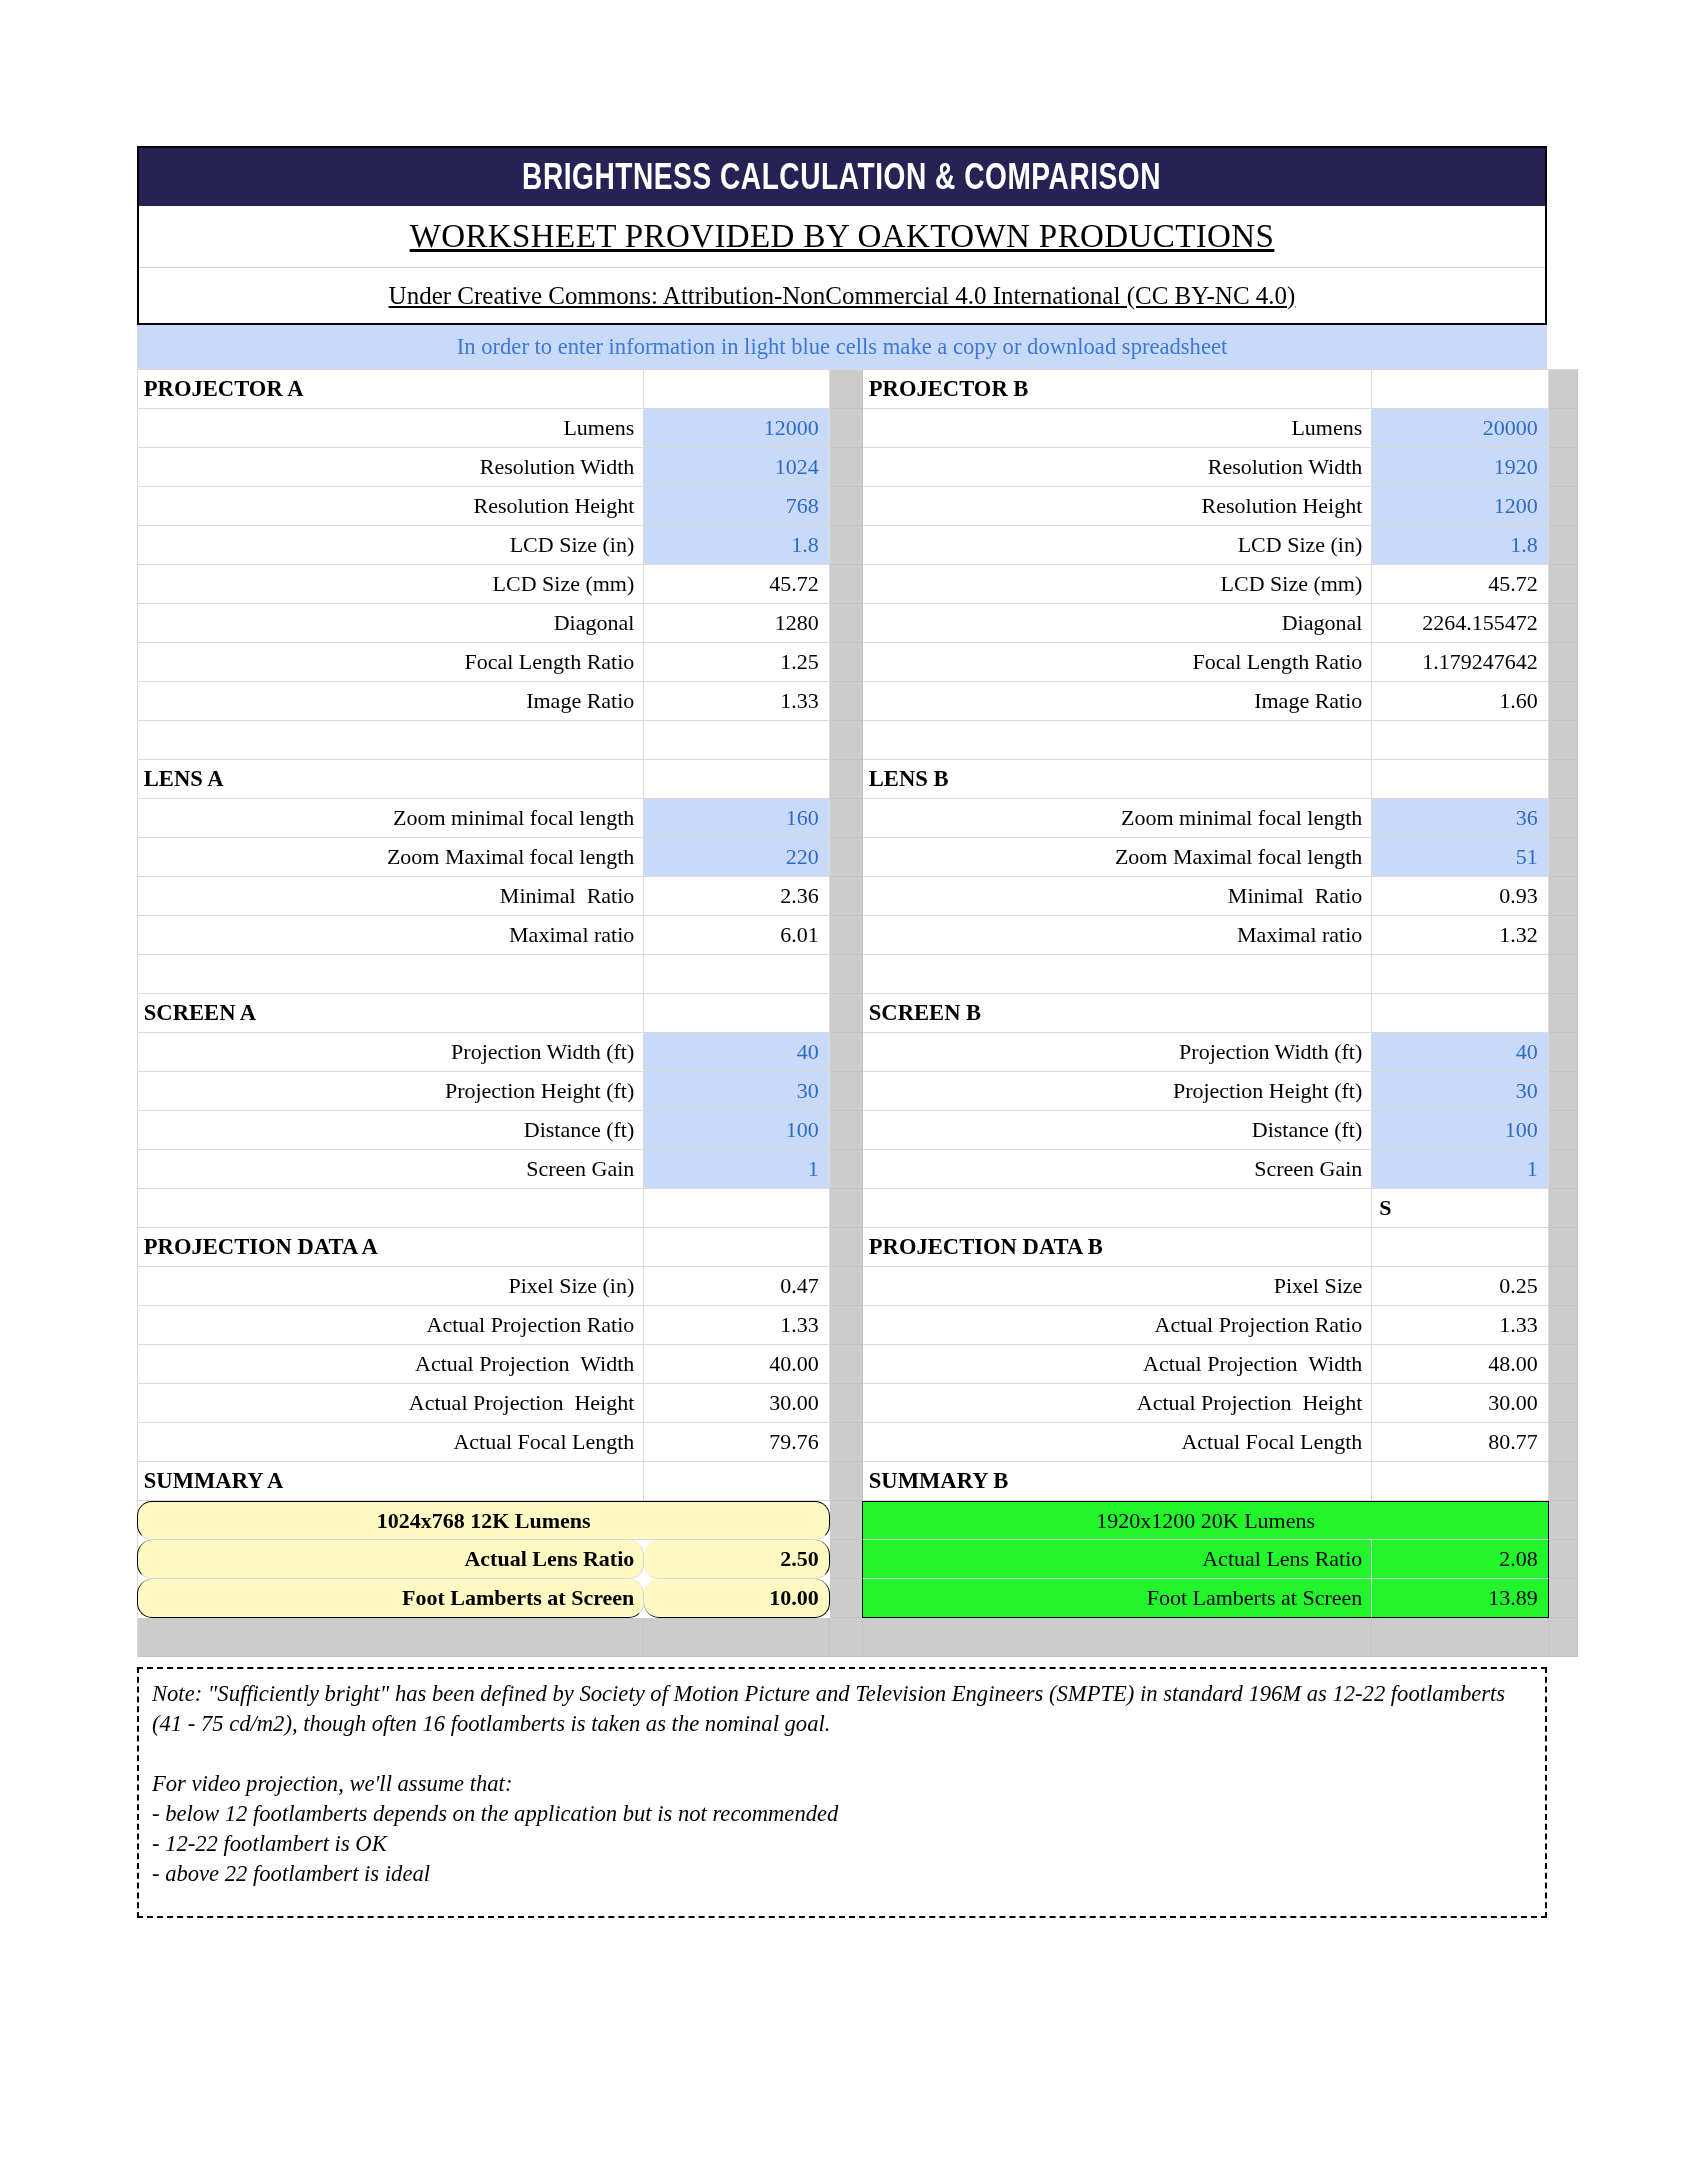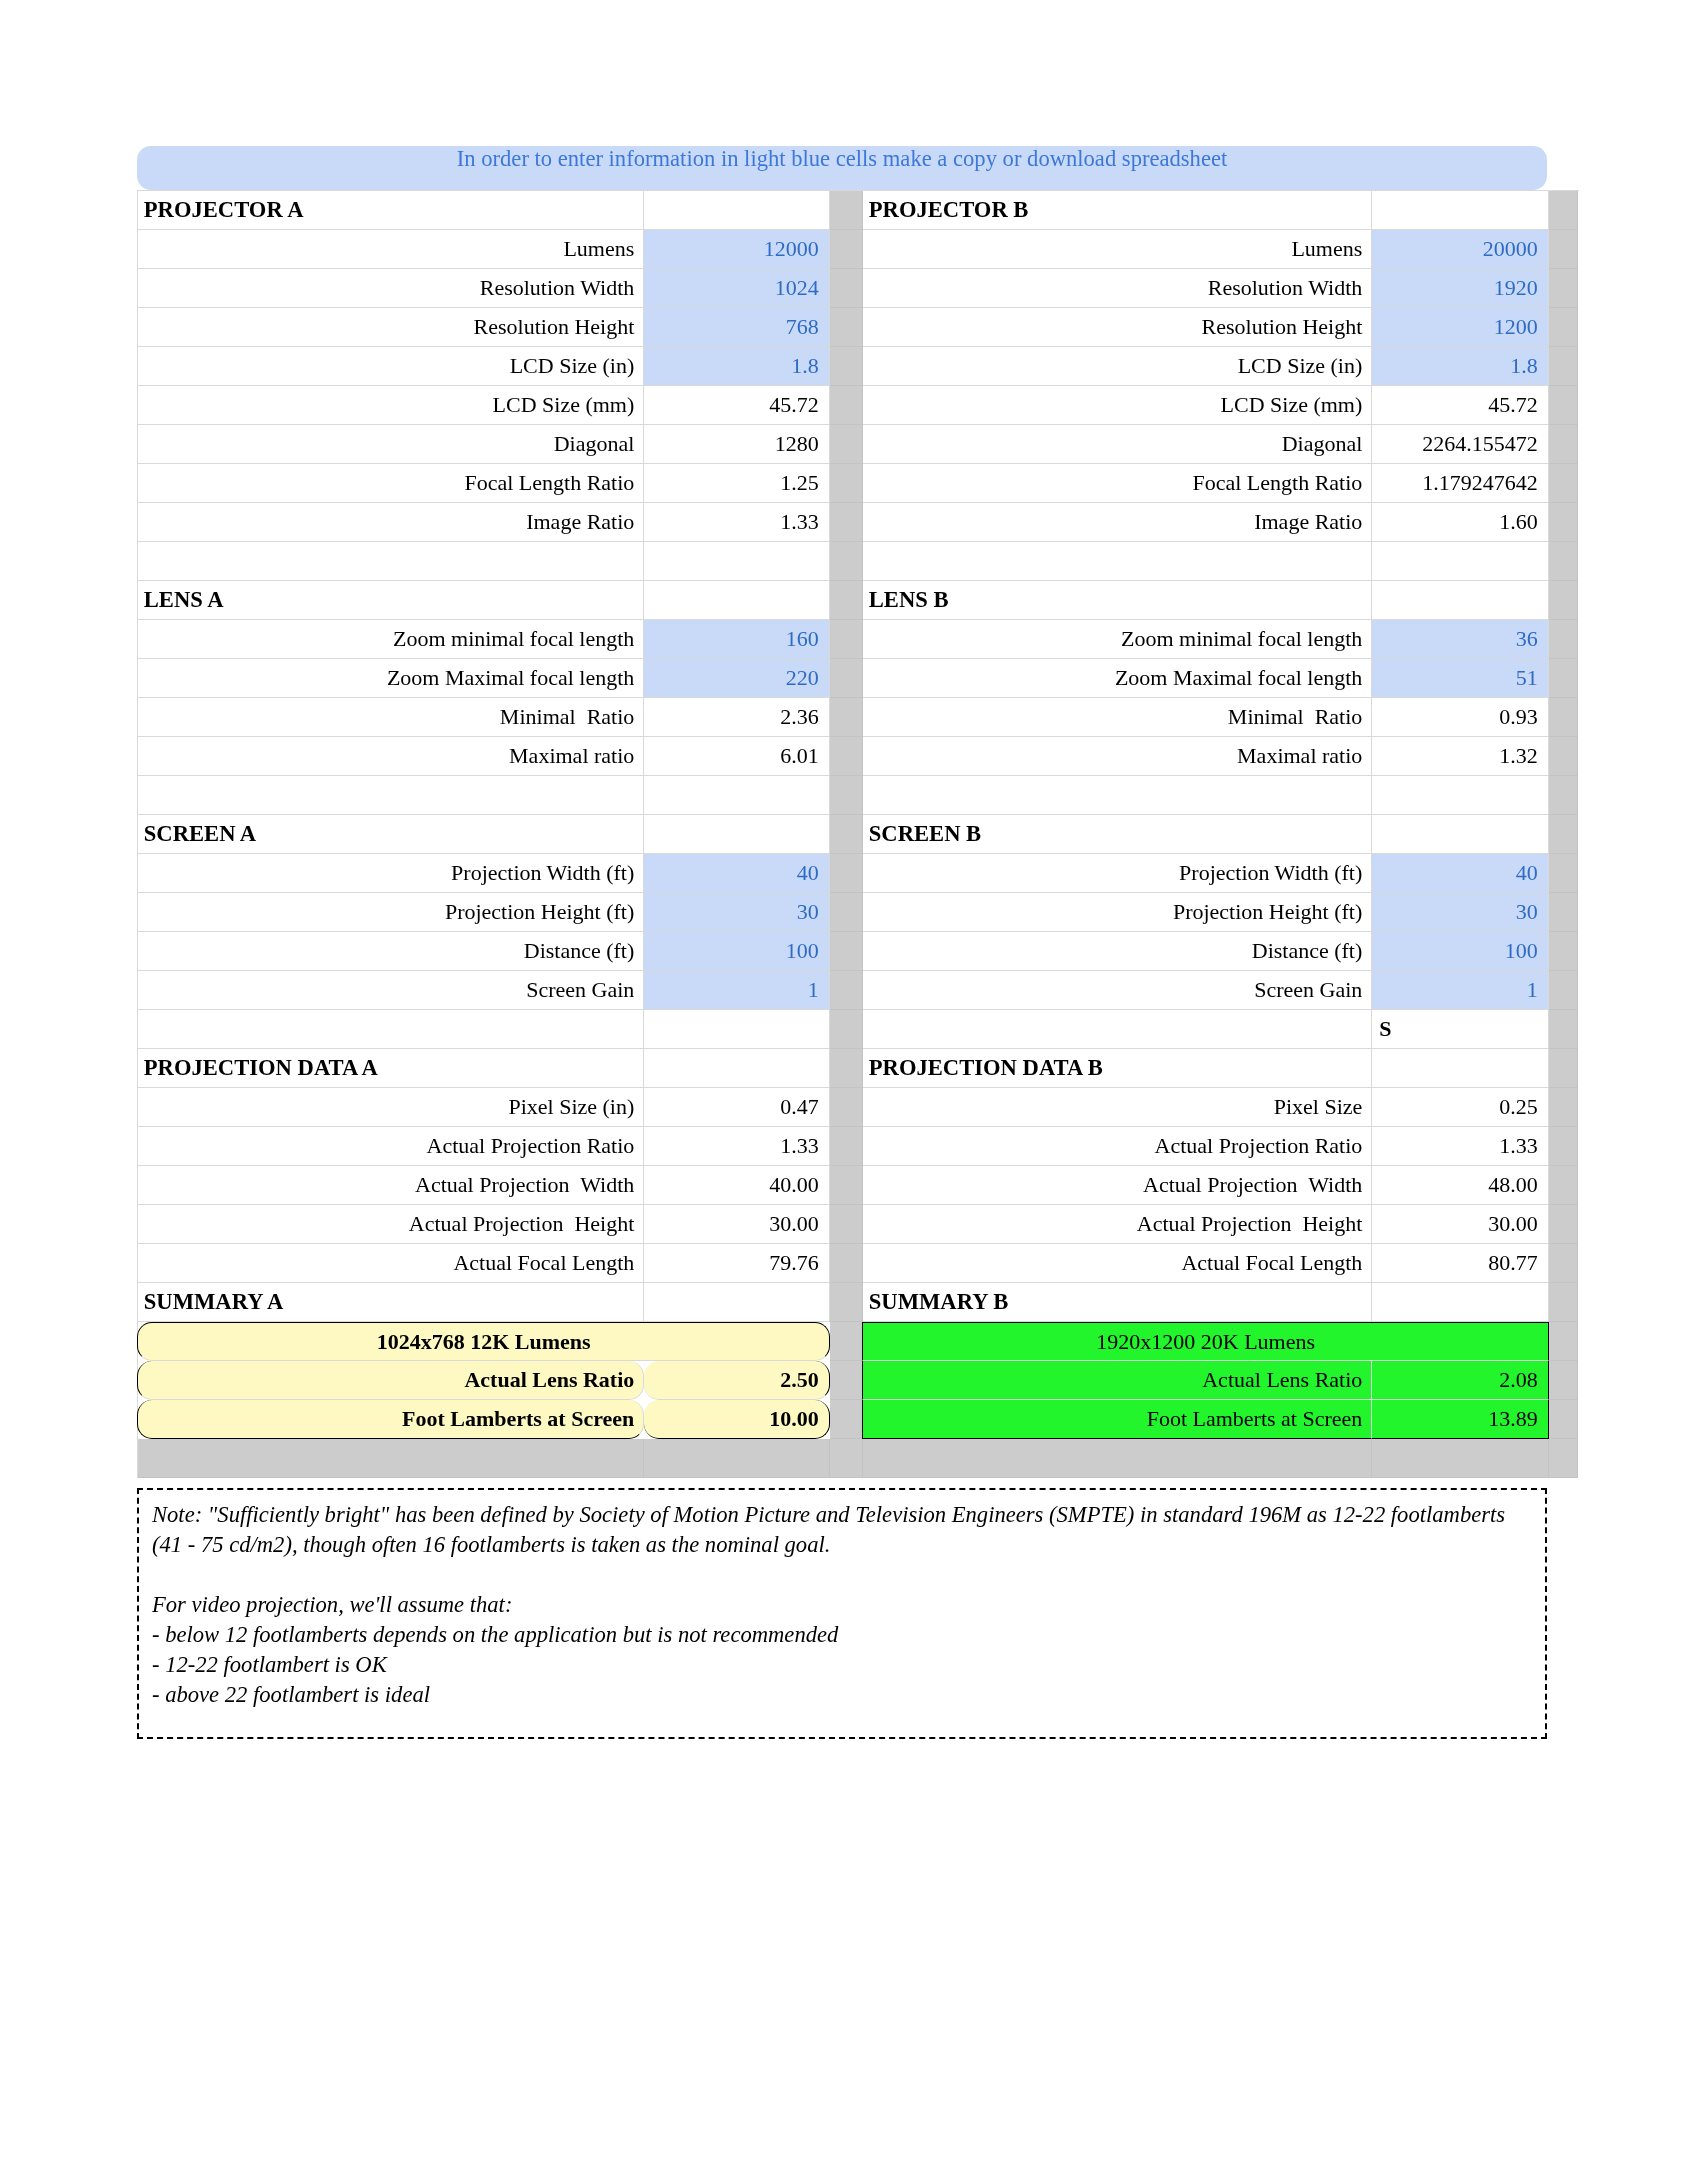--- a/index.html
+++ b/index.html
@@ -9,21 +9,21 @@
   
   .hdrblock{width:1410px;border:2.2px solid #000;box-sizing:border-box;background:#fff;}
   .titlebar{height:58px;background:#262253;display:flex;align-items:center;justify-content:center;}
   .titlebar .cond{display:inline-block;transform:scaleX(.78);transform-origin:50% 50%;
       font-family:"Liberation Sans",sans-serif;font-size:36px;font-weight:600;color:#ffffff;letter-spacing:0.7px;white-space:nowrap;}
   .subrow{height:61px;display:flex;align-items:center;justify-content:center;border-bottom:1.5px solid #cfcfcf;}
   .subrow span{font-size:33px;text-decoration:underline;letter-spacing:0.4px;}
   .licrow{height:55px;display:flex;align-items:center;justify-content:center;}
   .licrow span{font-size:25px;text-decoration:underline;}
 
-  .instr{width:1410px;height:44px;background:#c9daf8;display:flex;align-items:flex-start;justify-content:center;box-sizing:border-box;border-radius:14px;}
+  .instr{width:1410px;height:44px;background:#c9daf8;display:flex;align-items:center;justify-content:center;box-sizing:border-box;}
   .instr span{font-size:22.6px;color:#3c78d8;}
 
   
   .sheet{display:grid;grid-template-columns:506px 186px 33px 509px 177px 29px;grid-auto-rows:39px;
          border-left:0.7px solid #d9d9d9;border-top:0.7px solid #d9d9d9;}
   .c{box-sizing:border-box;border-right:0.7px solid #d9d9d9;border-bottom:0.7px solid #d9d9d9;
      display:flex;align-items:center;overflow:hidden;font-size:22px;white-space:pre;background:#fff;}
   .hd{font-weight:bold;font-size:22.6px;padding-left:5.8px;justify-content:flex-start;}
   .lab{justify-content:flex-end;padding-right:8.7px;}
   .val{justify-content:flex-end;padding-right:10.2px;}
@@ -41,20 +41,31 @@
   
   .note{width:1410px;box-sizing:border-box;margin-top:10.2px;border:2.2px dashed #000;
         padding:10.2px 13px 7.3px 13px;min-height:251px;font-style:italic;font-size:22.6px;line-height:1.32;}
   .note div{min-height:30px;}
 </style>
 </head>
 <body>
 
 <div class="page">
 
+  <div class="hdrblock">
+    <div class="titlebar">
+      <span class="cond">BRIGHTNESS CALCULATION &amp; COMPARISON</span>
+    </div>
+    <div class="subrow">
+      <span>WORKSHEET PROVIDED BY OAKTOWN PRODUCTIONS</span>
+    </div>
+    <div class="licrow">
+      <span>Under Creative Commons: Attribution-NonCommercial 4.0 International (CC BY-NC 4.0)</span>
+    </div>
+  </div>
 
   <div class="instr">
     <span>In order to enter information in light blue cells make a copy or download spreadsheet</span>
   </div>
 
   <div class="sheet">
 
     <div class="c hd">PROJECTOR A</div>
     <div class="c"></div>
     <div class="c gray"></div>

